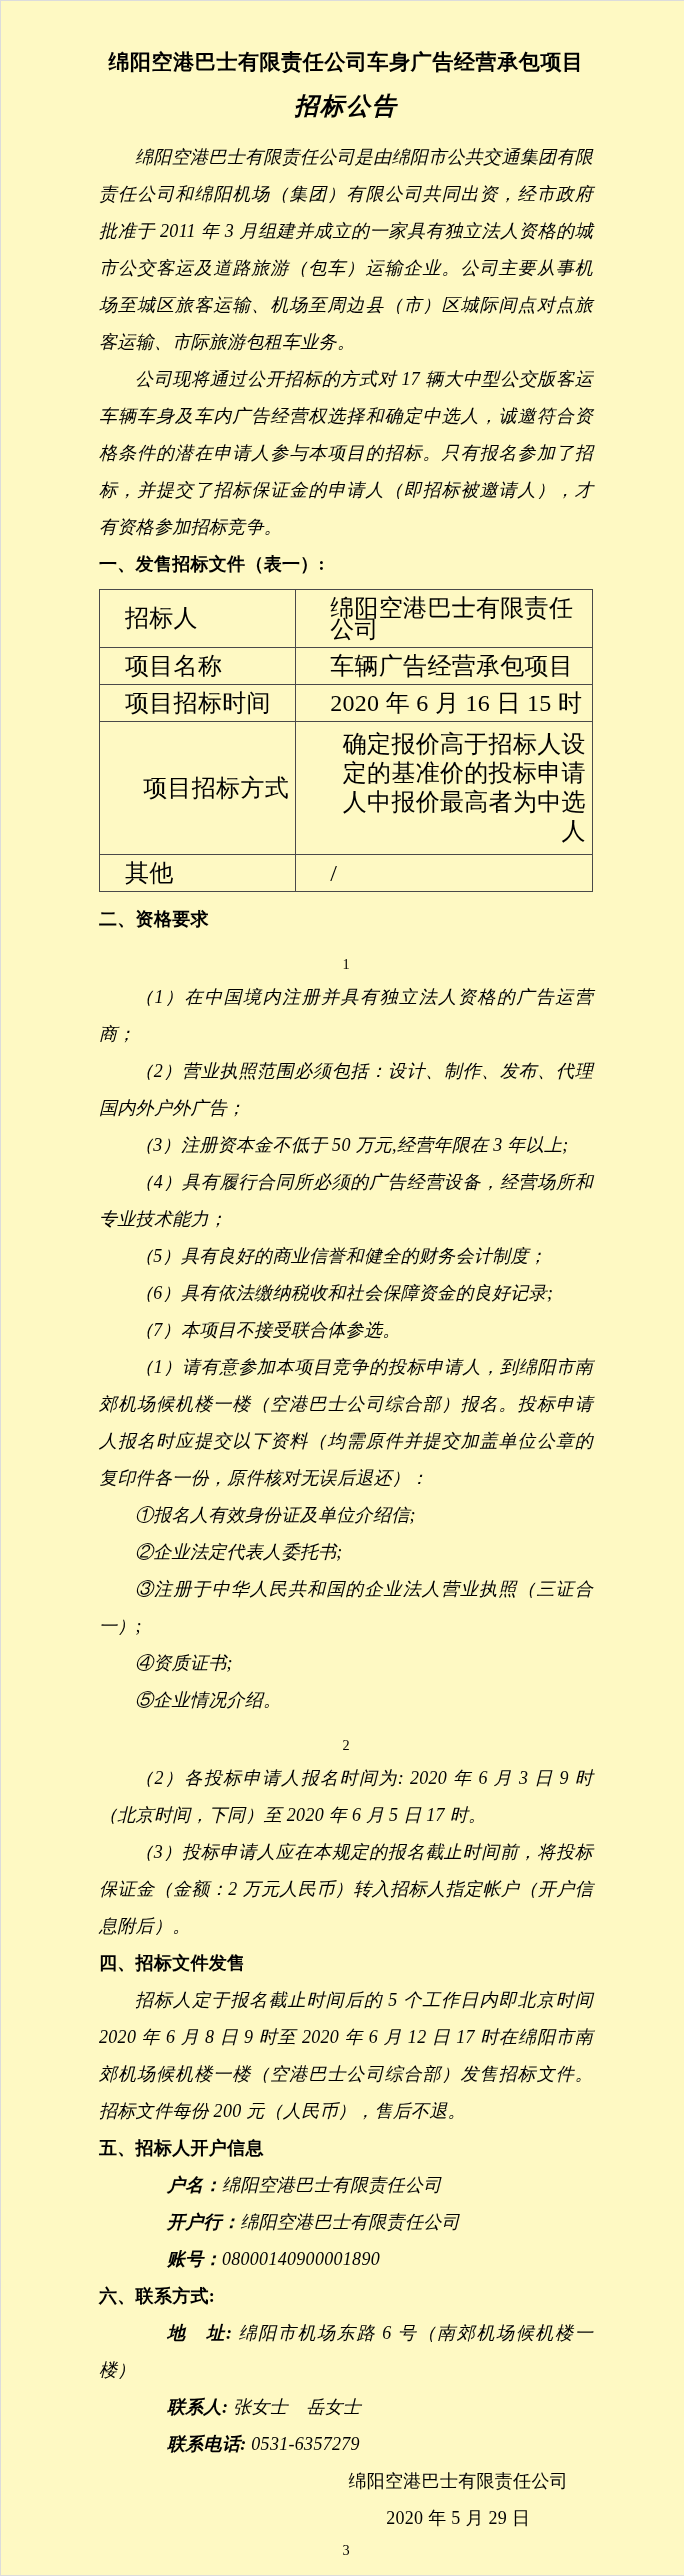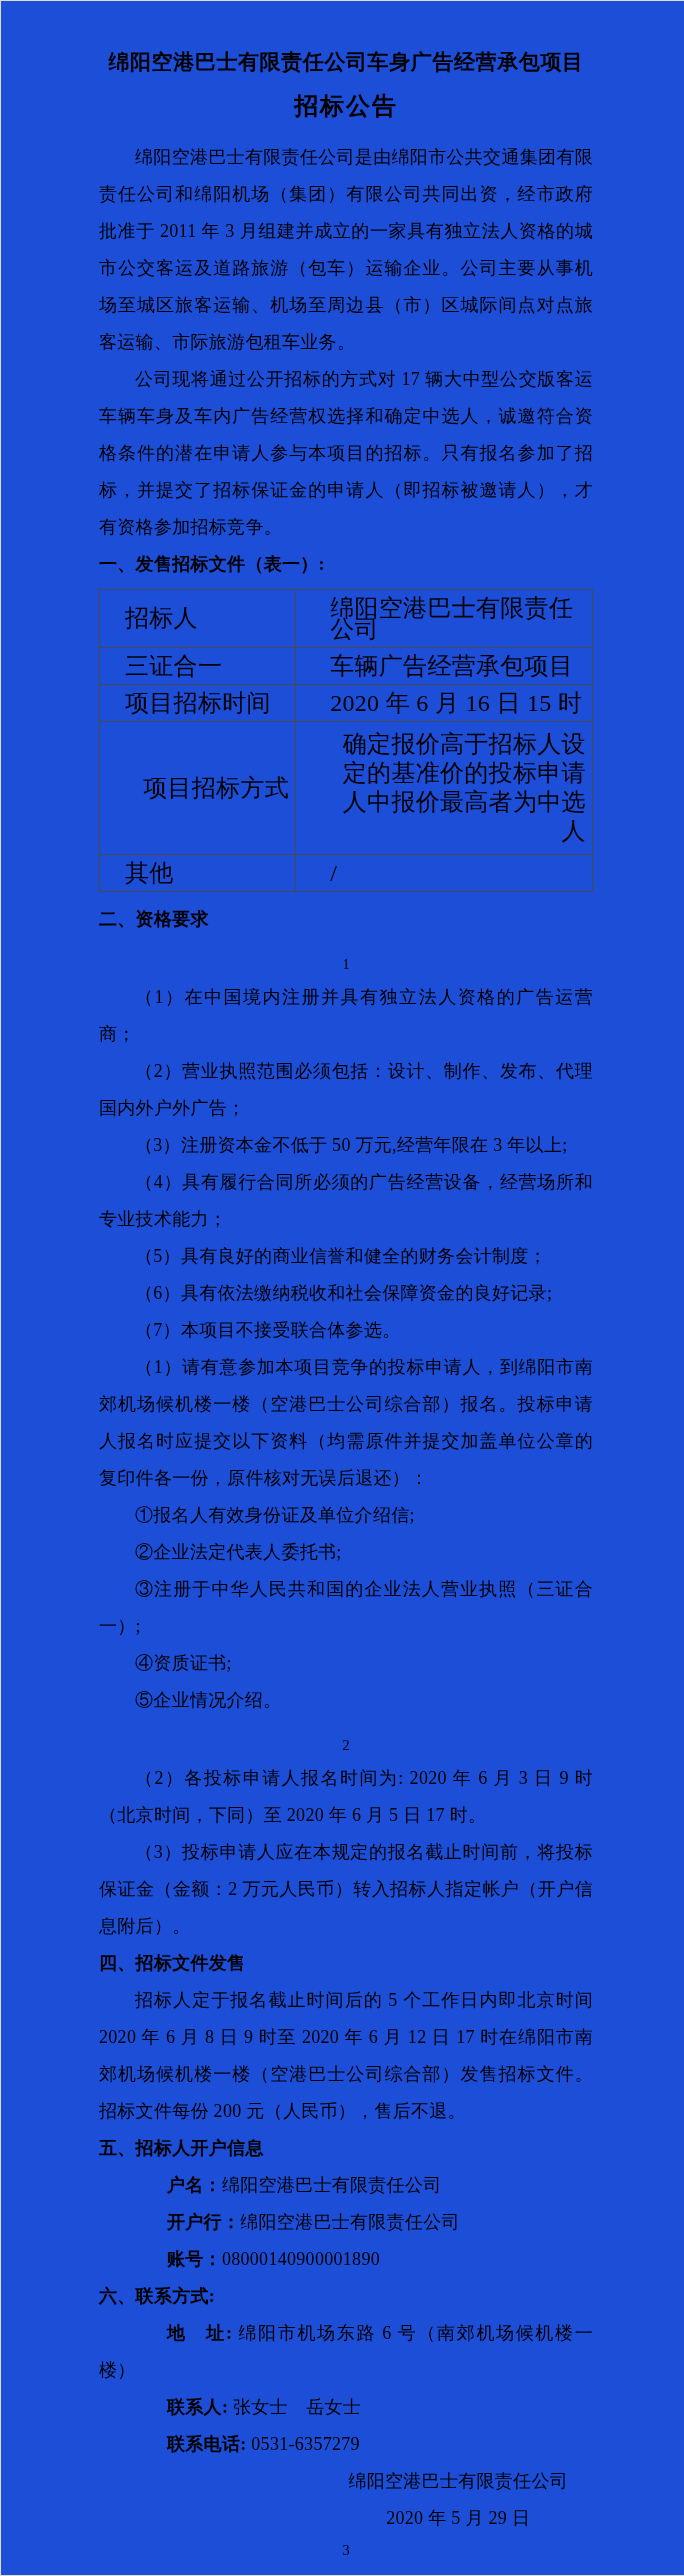--- a/index.html
+++ b/index.html
@@ -1,21 +1,21 @@
 <!DOCTYPE html>
 <html lang="zh" style="font-size:10px"><head>
 <meta charset="utf-8">
 <style>
   html,body{margin:0;padding:0;background:#ffffff;}
   .page{
     position:relative;
     width:685px;
     height:2576px;
     box-sizing:border-box;
-    background:#1d4ed8;
+    background:#fef9c3;
     border:0.6px solid #dcdcdc;
     overflow:hidden;
     font-family:"Liberation Serif","DejaVu Serif",serif;
     color:#000000;
   }
   .content{padding:0 91px 0 98px;}
   .doc-title1{
     margin:47px 0 0 0;
     text-align:center;
     font-size:21px;
@@ -23,28 +23,30 @@
     line-height:29px;
     letter-spacing:0.6px;
   }
   .doc-title2{
     margin:13.7px 0 0 0;
     text-align:center;
     font-size:24px;
     font-weight:bold;
     line-height:31px;
     letter-spacing:1.9px;
+    font-style:italic;
   }
   p.body, p.item{
     margin:0;
     font-size:18px;
     line-height:37px;
     letter-spacing:0.3px;
     text-align:justify;
     text-indent:2em;
+    font-style:italic;
   }
   p.first-para{margin-top:17.4px;}
   .heading{
     margin:0;
     font-size:18px;
     font-weight:bold;
     line-height:37px;
     letter-spacing:0.3px;
   }
   table.info{
@@ -97,21 +99,21 @@
 
     <h2 class="heading">一、发售招标文件（表一）:</h2>
 
     <table class="info">
       <tbody>
         <tr>
           <td class="label">招标人</td>
           <td>绵阳空港巴士有限责任公司</td>
         </tr>
         <tr>
-          <td class="label">三证合一</td>
+          <td class="label">项目名称</td>
           <td>车辆广告经营承包项目</td>
         </tr>
         <tr>
           <td class="label">项目招标时间</td>
           <td>2020 年 6 月 16 日 15 时</td>
         </tr>
         <tr class="row-tall">
           <td class="label">项目招标方式</td>
           <td>确定报价高于招标人设定的基准价的投标申请人中报价最高者为中选人</td>
         </tr>

